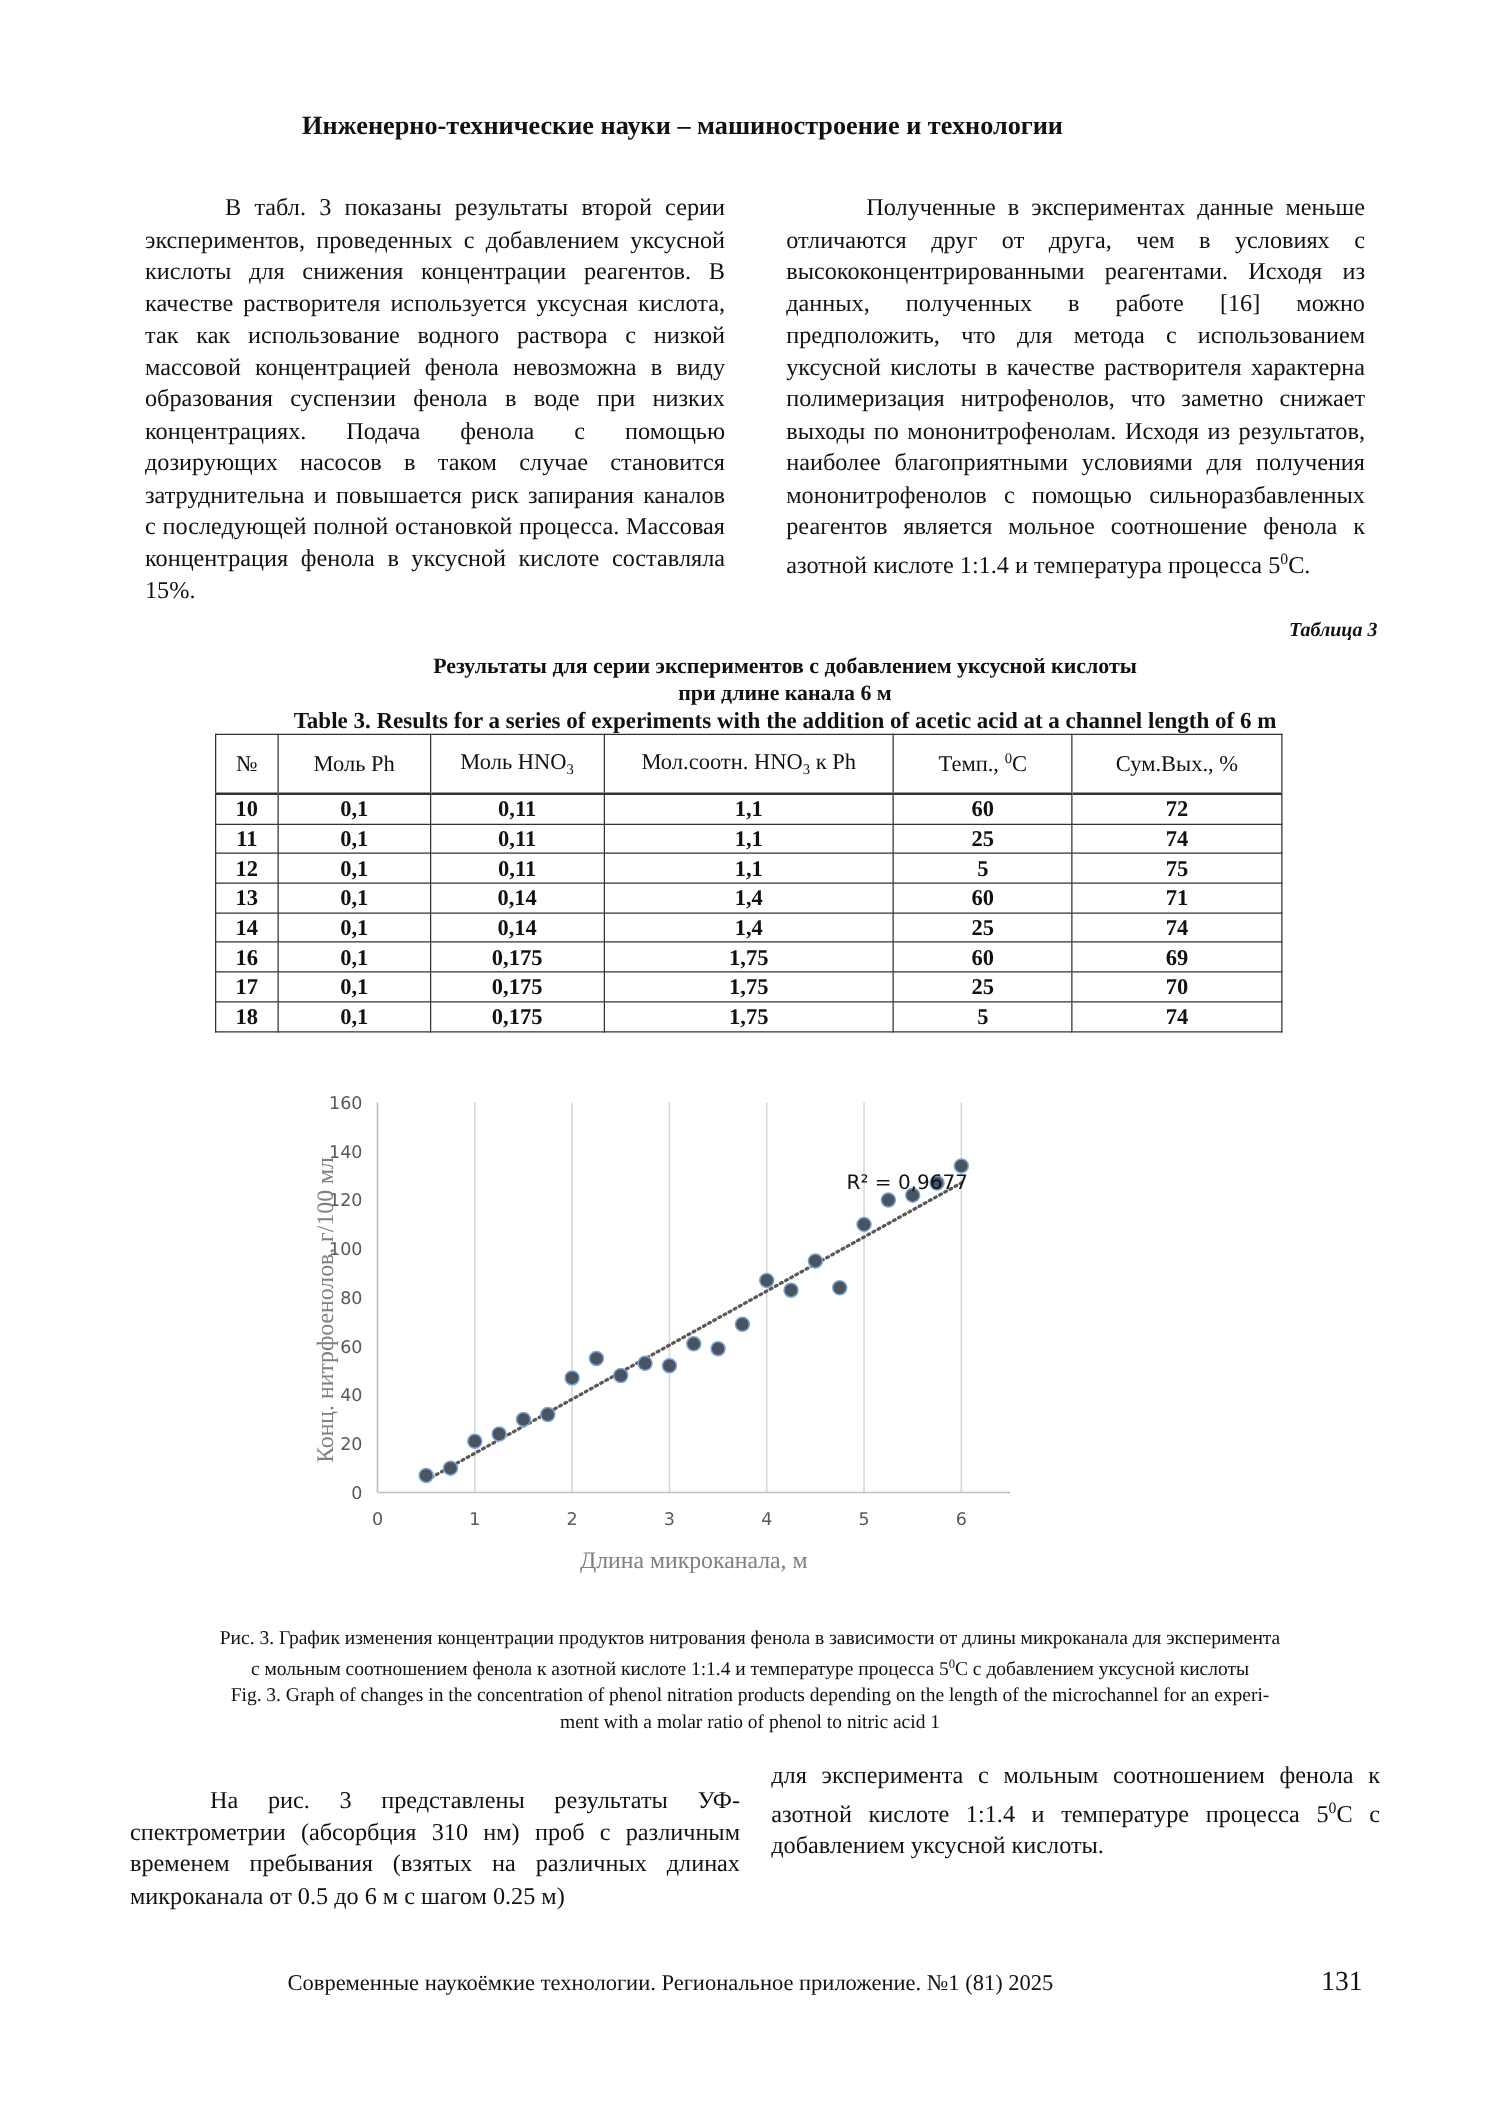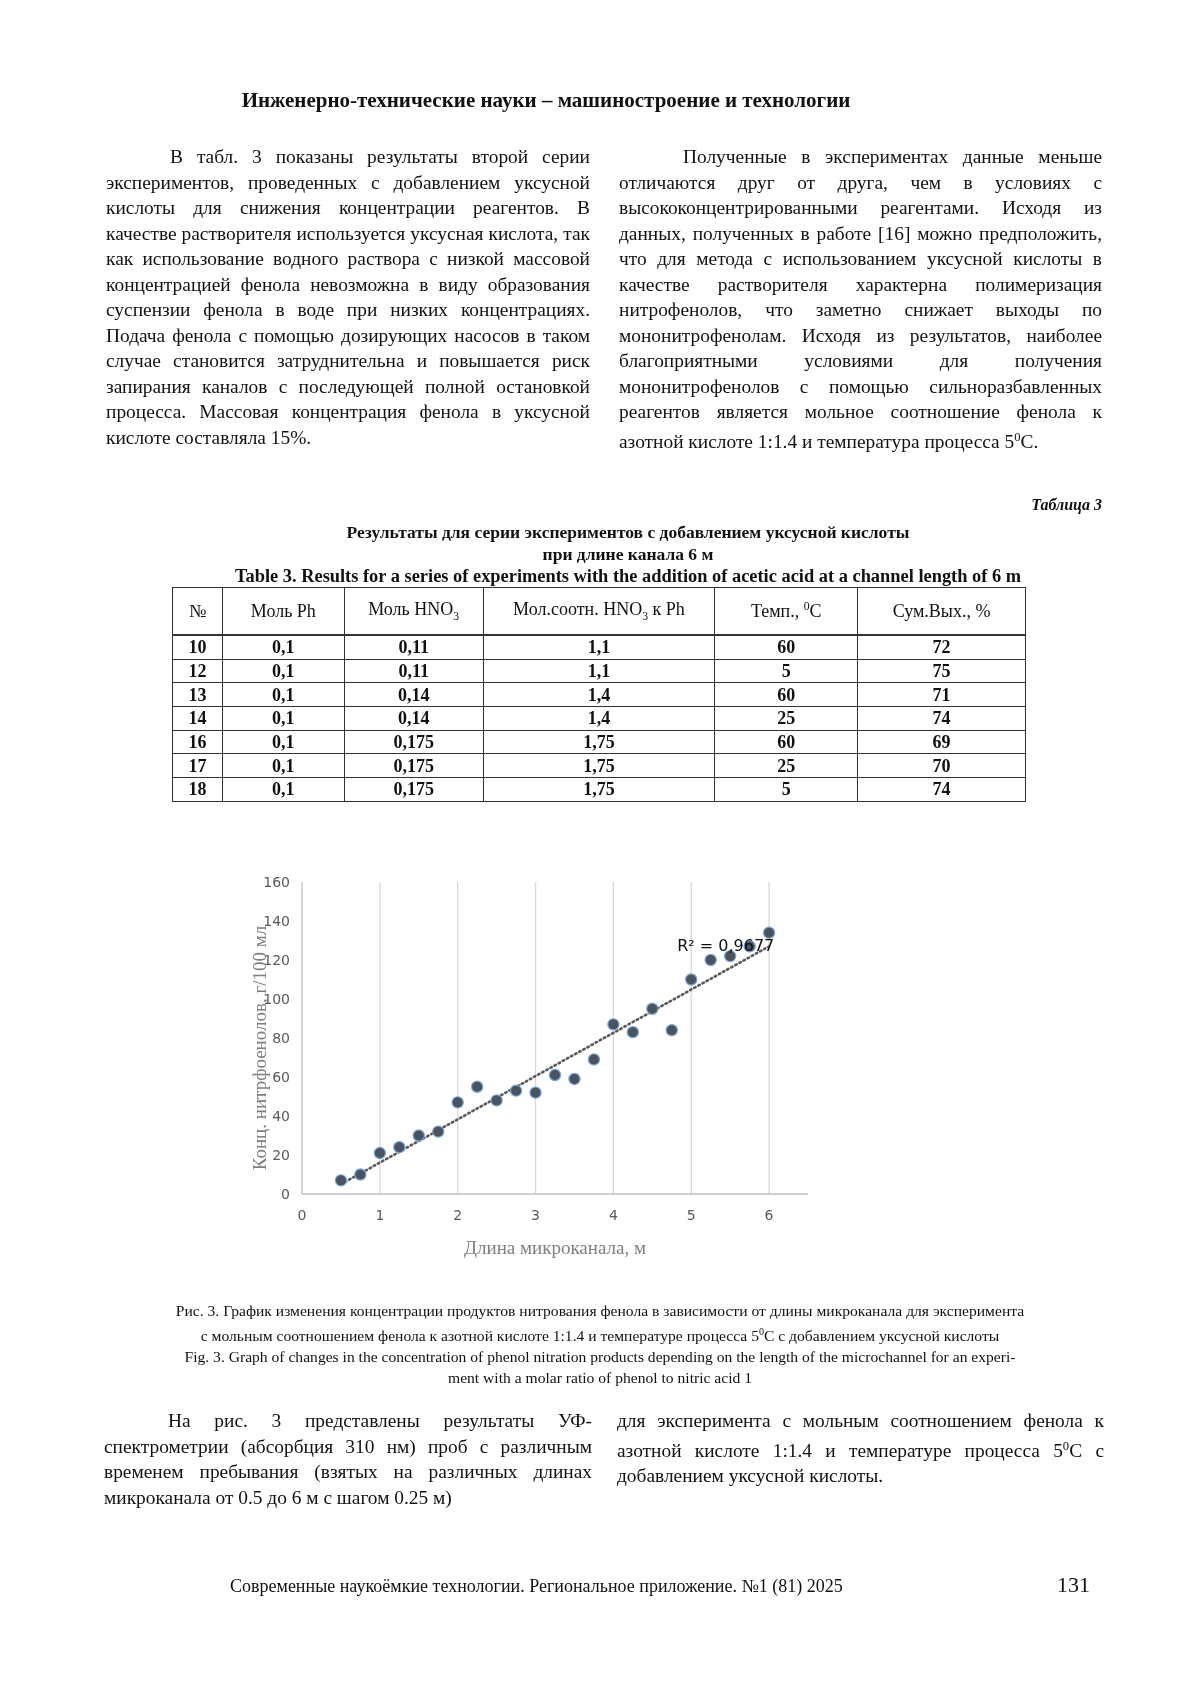--- a/index.html
+++ b/index.html
@@ -1,40 +1,40 @@
 <!DOCTYPE html>
 <html><head>
 <meta charset="utf-8">
 <style>
   html, body { margin: 0; padding: 0; background: #ffffff; }
   body { width: 1200px; height: 1697px; position: relative; overflow: hidden;
          font-family: "Liberation Serif", serif; color: #111; }
   .abs { position: absolute; }
   .running-head { top: 88px; left: 0; width: 1092px; text-align: center; font-weight: bold; font-size: 21px; }
   .col { font-size: 19.4px; line-height: 25.5px; text-align: justify; }
-  .col p { margin: 2px; text-indent: 64px; }
+  .col p { margin: 12px; text-indent: 64px; }
   .col1 { left: 104px; top: 142px; width: 488px; }
   .col2 { left: 617px; top: 142px; width: 487px; }
   .tbl-label { right: 98px; top: 496px; font-style: italic; font-weight: bold; font-size: 16px; }
   .tbl-title { left: 0; width: 1200px; text-align: center; font-weight: bold; font-size: 17.5px; line-height: 22px; margin-left: 28px; }
   .tbl-title.t1 { top: 521px; }
   .tbl-title.t2 { top: 543px; }
   .tbl-title.t3 { top: 565px; font-size: 18.4px; }
   table.data { position: absolute; left: 172px; top: 587px; width: 854px; border-collapse: collapse; font-size: 18px; }
   table.data th, table.data td { border: 1.5px solid #333; text-align: center; padding: 0; }
   table.data th { font-weight: normal; height: 46px; }
   table.data td { height: 22.7px; line-height: 22px; font-weight: bold; }
   table.data tbody tr:first-child td { border-top: 2.5px solid #333; }
   sub, sup { font-size: 65%; }
   .chart-wrap { left: 250px; top: 870px; width: 720px; height: 400px; }
   .caption { left: 90px; width: 1020px; top: 1300px; text-align: center; font-size: 15.6px; line-height: 21px; }
   .bottom-col { font-size: 19.4px; line-height: 25.5px; text-align: justify; }
   .bottom-col p { margin: 0; }
   .bc1 { left: 104px; top: 1408px; width: 488px; }
-  .bc1 p { text-indent: 64px; }
+  .bc1 p { text-indent: 64px; margin-top: 20px; }
   .bc2 { left: 617px; top: 1408px; width: 487px; }
   .footer { left: 230px; top: 1576px; font-size: 18px; }
   .page-num { left: 1057px; top: 1572px; font-size: 22px; }
 </style>
 </head>
 <body>
 
 <div class="abs running-head">Инженерно-технические науки – машиностроение и технологии</div>
 
 <div class="abs col col1">
@@ -69,20 +69,28 @@
     </tr>
   </thead>
   <tbody id="table-body">
       <tr>
         <td>10</td>
         <td>0,1</td>
         <td>0,11</td>
         <td>1,1</td>
         <td>60</td>
         <td>72</td>
+      </tr>
+      <tr>
+        <td>11</td>
+        <td>0,1</td>
+        <td>0,11</td>
+        <td>1,1</td>
+        <td>25</td>
+        <td>74</td>
       </tr>
       <tr>
         <td>12</td>
         <td>0,1</td>
         <td>0,11</td>
         <td>1,1</td>
         <td>5</td>
         <td>75</td>
       </tr>
       <tr>

